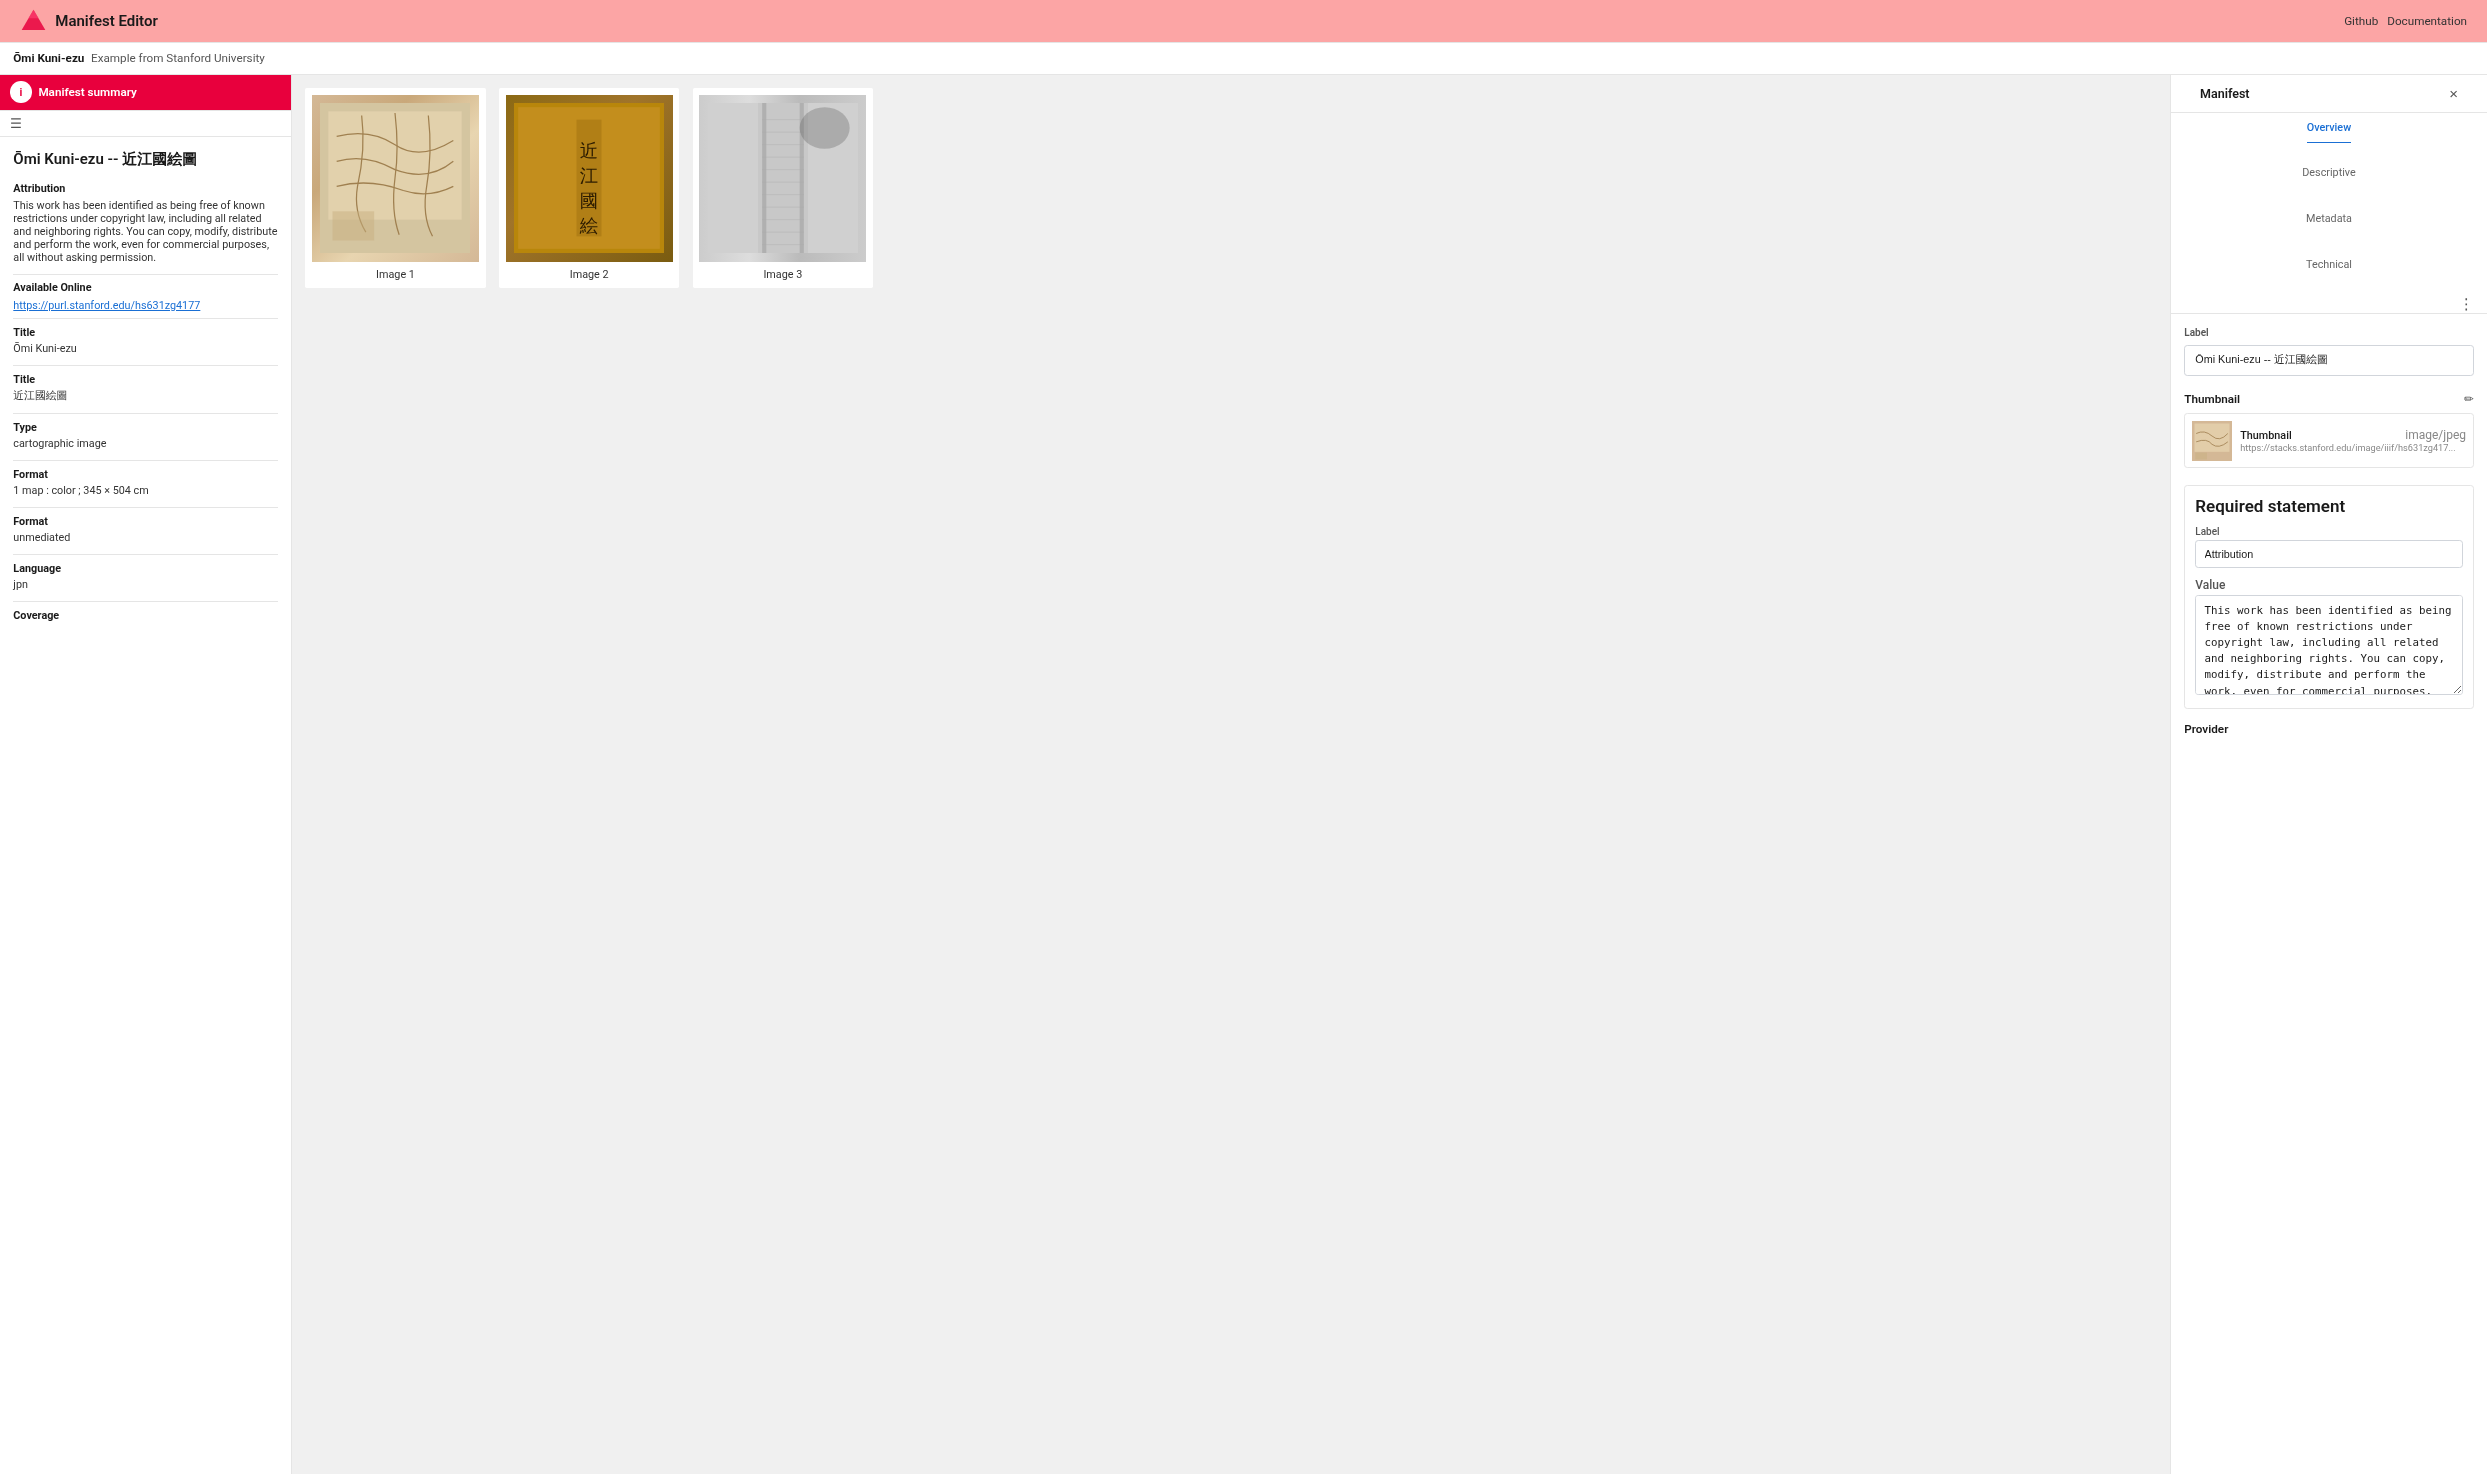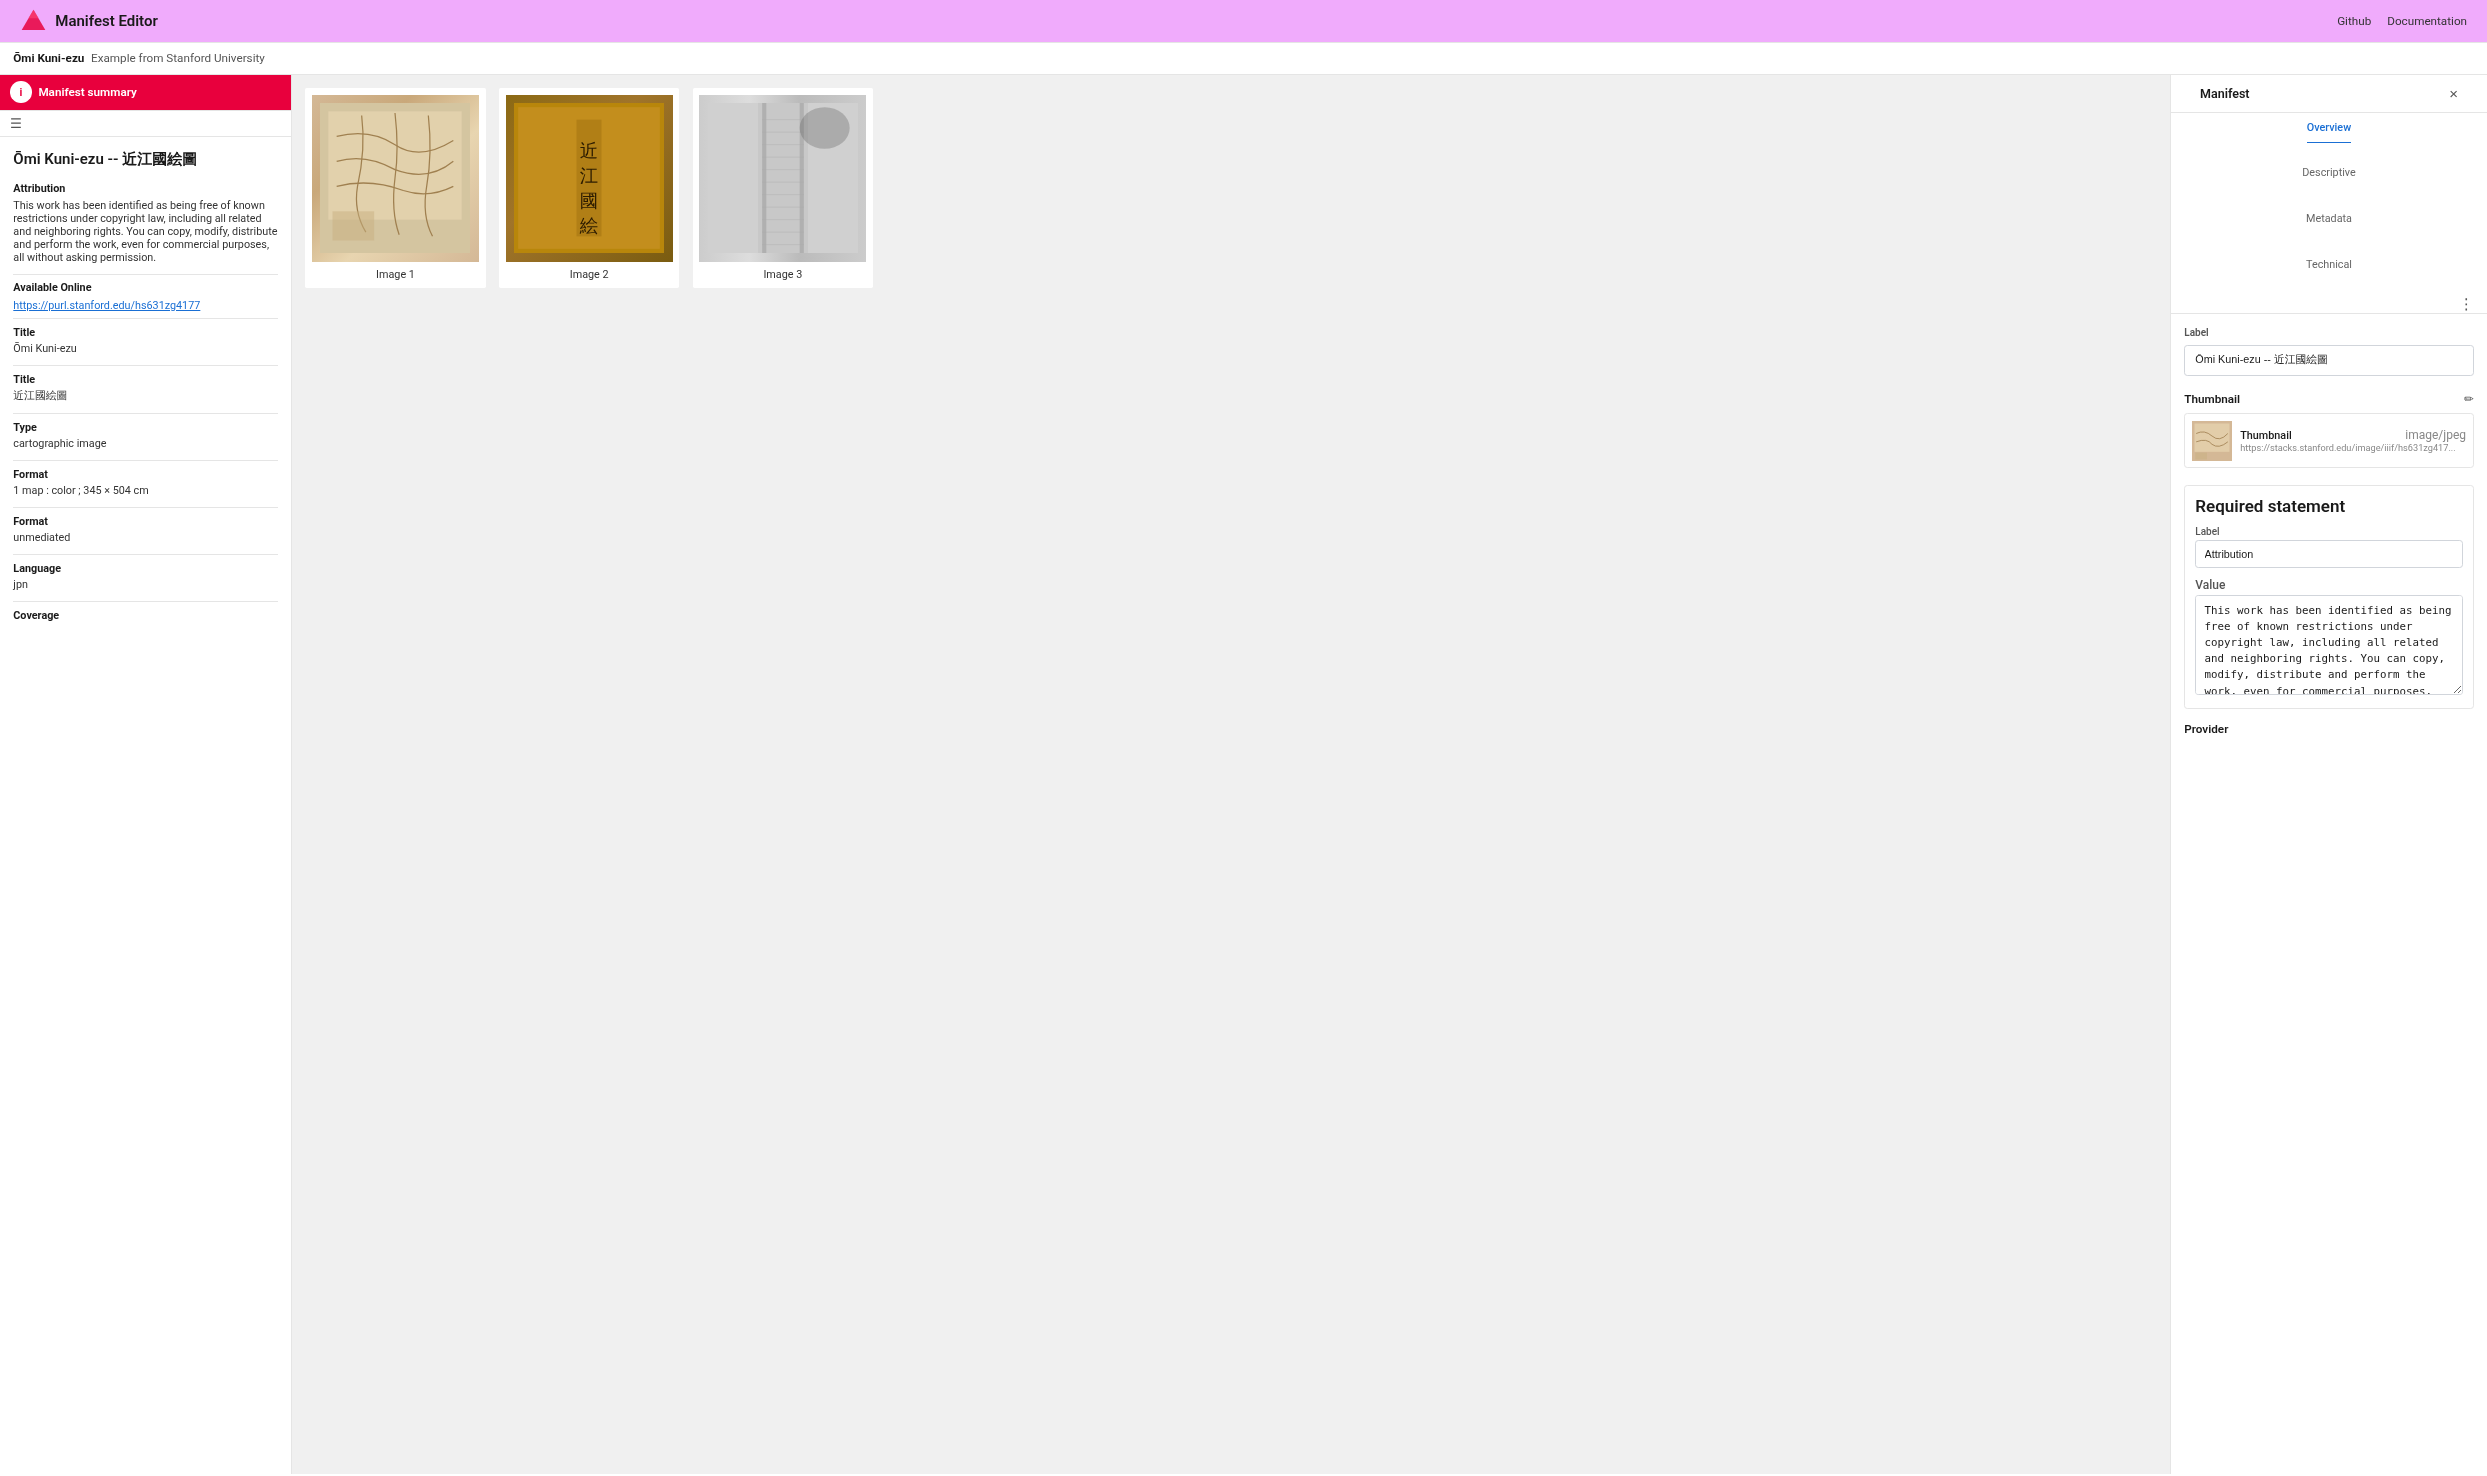--- a/index.html
+++ b/index.html
@@ -6,39 +6,39 @@
     body { font-family: -apple-system, BlinkMacSystemFont, 'Segoe UI', Roboto, sans-serif; font-size: 11.7px; color: #1a1a1a; background: #fff; }
 
     
     .header {
       display: flex;
       align-items: center;
       justify-content: space-between;
       padding: 0 20px;
       height: 43px;
       border-bottom: 0.8px solid #e5e5e5;
-      background: #f0abfc;
+      background: #fca5a5;
     }
     .header-left {
       display: flex;
       align-items: center;
       gap: 8.3px;
     }
     .logo-icon {
       width: 27px;
       height: 27px;
     }
     .app-title {
       font-size: 15px;
       font-weight: 600;
       color: #1a1a1a;
     }
     .header-right {
       display: flex;
-      gap: 16px;
+      gap: 9px;
     }
     .header-link {
       color: #333;
       text-decoration: none;
       font-size: 11.7px;
       cursor: pointer;
     }
 
     
     .breadcrumb {

